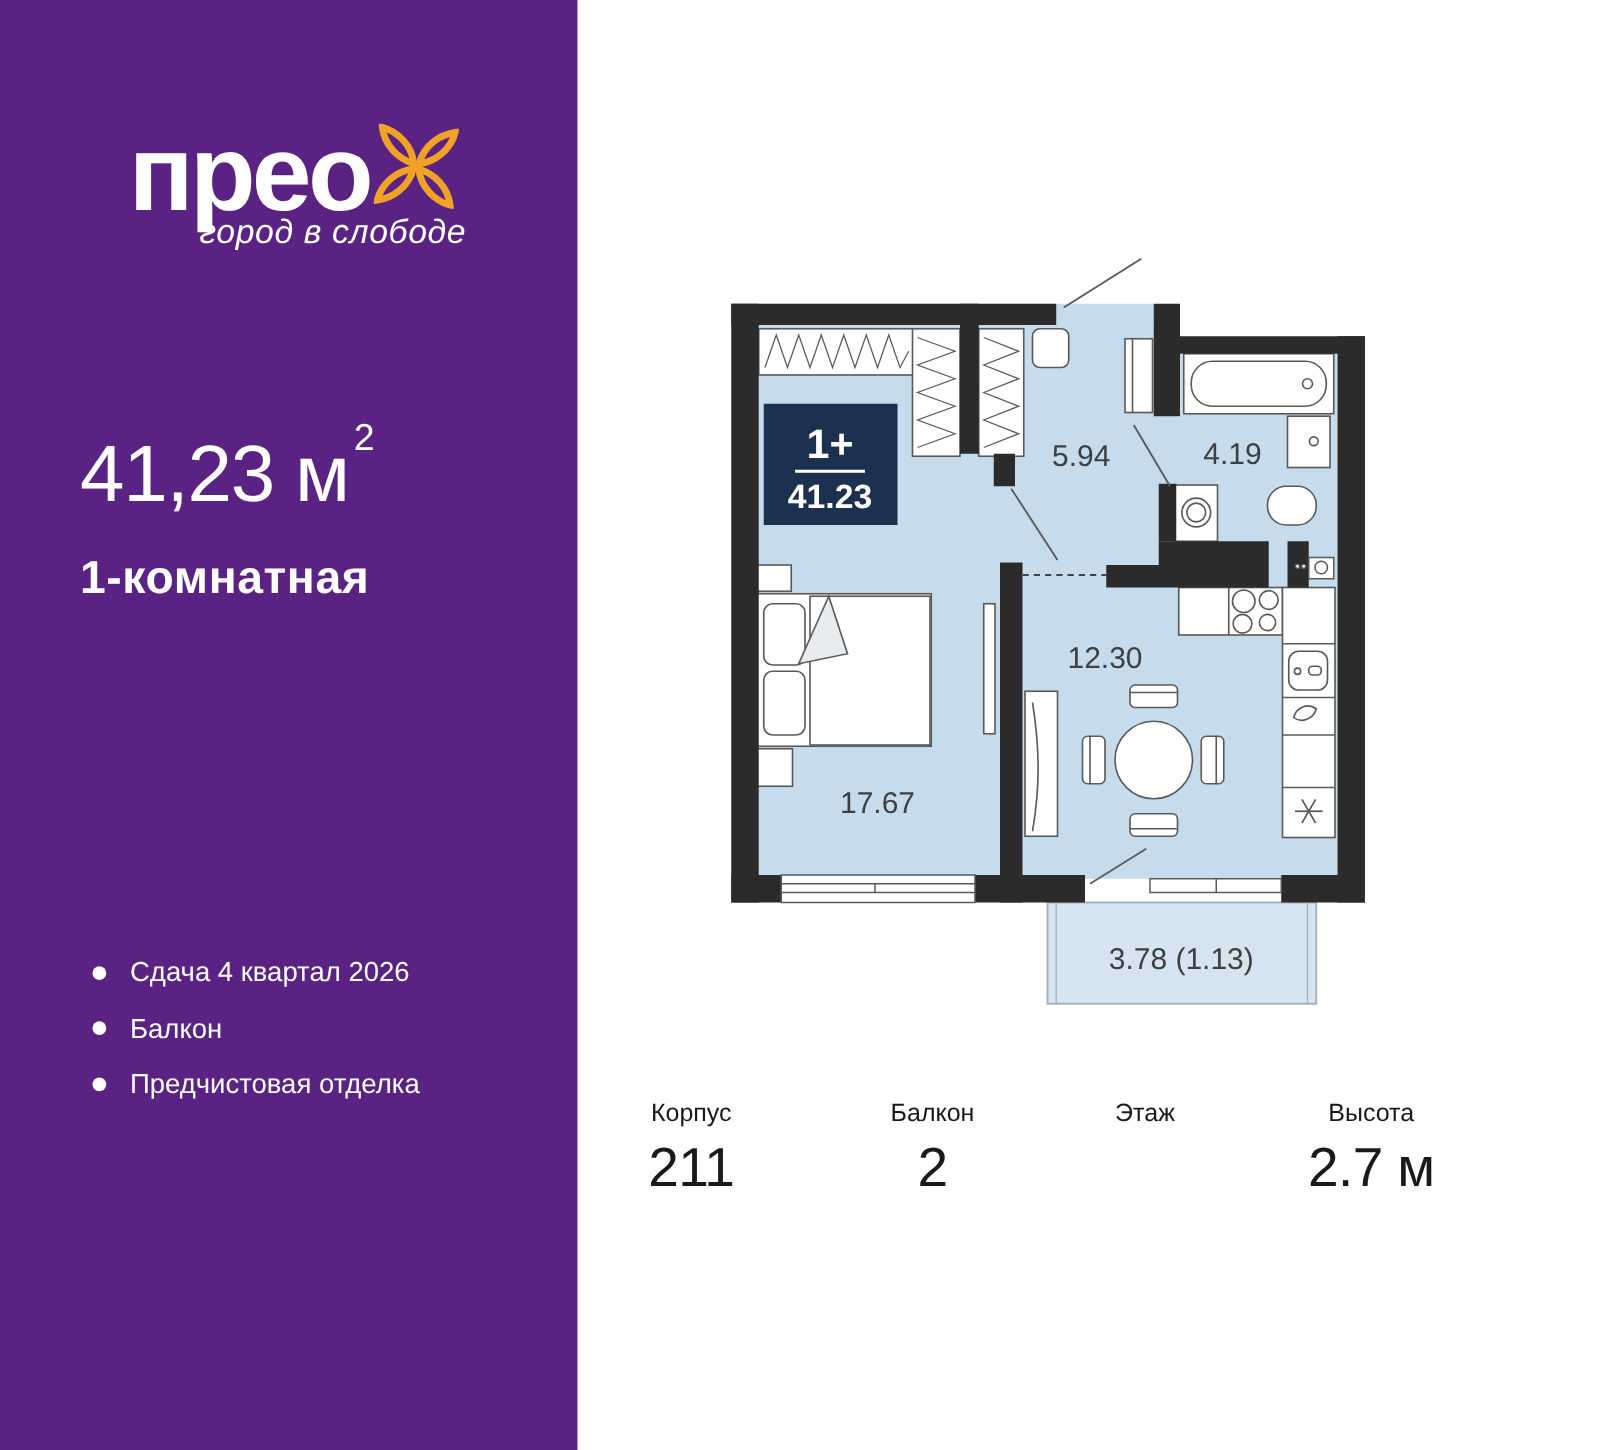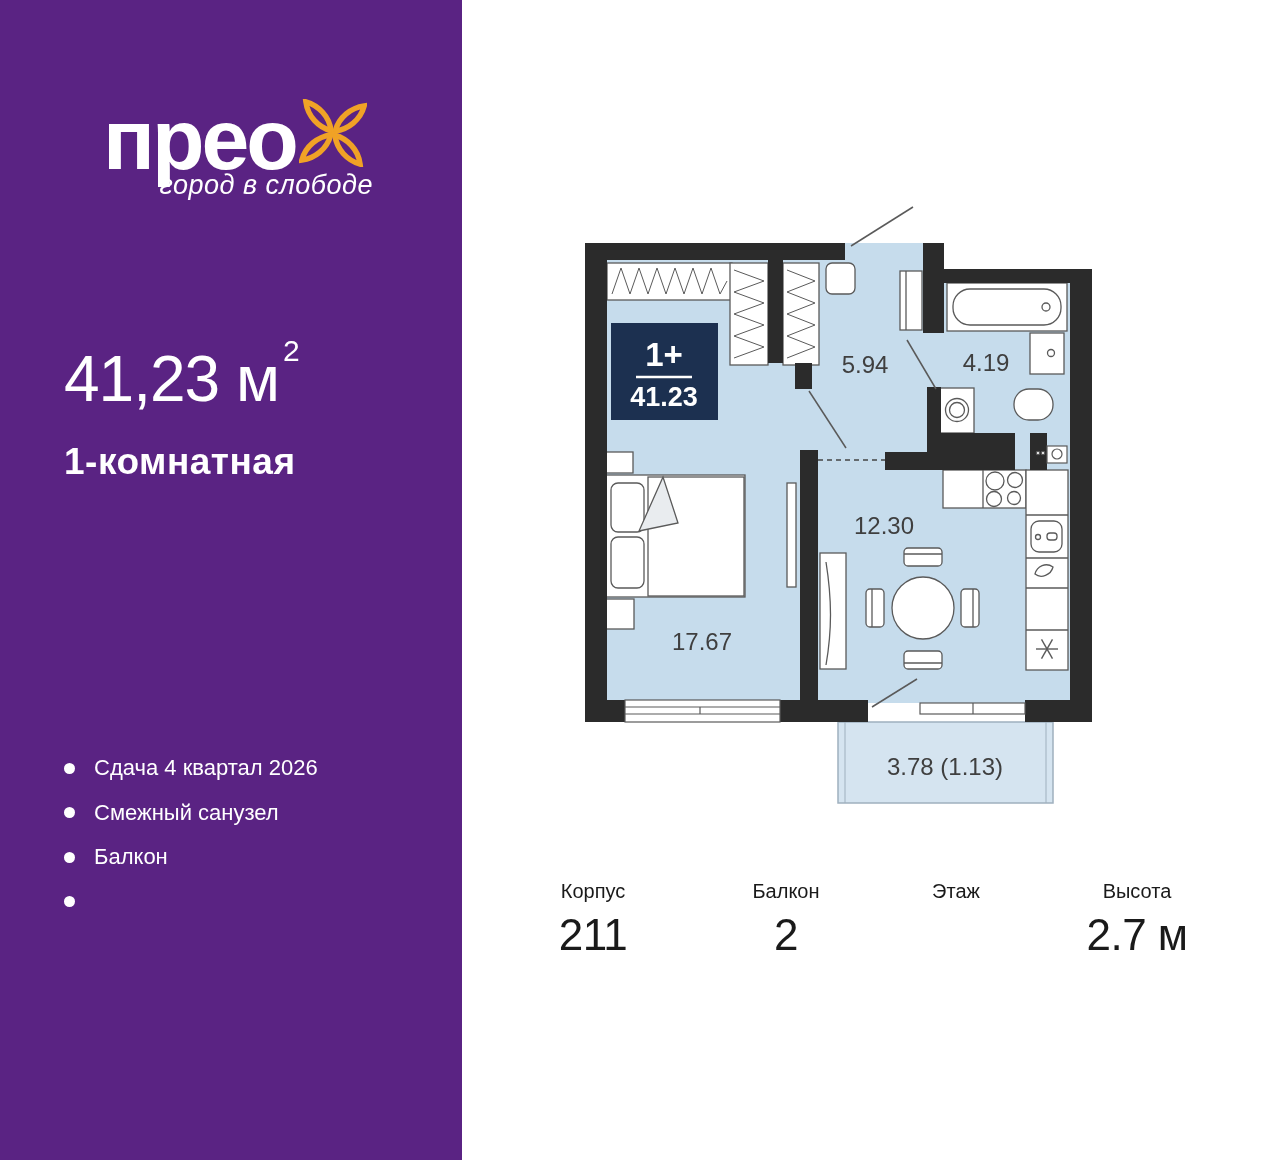--- a/index.html
+++ b/index.html
@@ -12,35 +12,35 @@
   .logo-text{left:64px;top:96px;font-size:86px;font-weight:bold;color:#fff;
              letter-spacing:-3px;line-height:86px;margin-left:39px;}
   .logo-flower{left:299px;top:99px;width:68px;height:68px;}
   .tagline{left:69px;top:170px;width:304px;text-align:right;color:#fff;
            font-size:27px;font-style:italic;letter-spacing:0.5px;}
   .area-line{left:64px;top:342px;color:#fff;font-size:64px;font-weight:normal;
              letter-spacing:-1px;}
   .area-line sup{font-size:30px;vertical-align:top;position:relative;top:-8px;left:4px;}
   .rooms-title{left:64px;top:441px;color:#fff;font-size:37px;font-weight:bold;
                letter-spacing:0.5px;}
-  .features{left:64px;top:746px;list-style:none;margin:0;padding:0;}
+  .features{left:64px;top:746px;list-style:none;margin:10px;padding:0;}
   .features li{display:flex;align-items:center;height:44.5px;color:#fff;font-size:22px;}
   .features .dot{width:11px;height:11px;border-radius:50%;background:#fff;
                  margin-right:19px;flex:0 0 auto;}
 
   
   .plan-wrap{left:580px;top:200px;width:520px;height:620px;}
   svg text{font-family:"Liberation Sans",sans-serif;fill:#3F3F3F;}
   .room-label{font-size:24px;}
   .balcony-label{font-size:24px;}
   .badge-top{font-size:33px;font-weight:bold;fill:#fff;}
   .badge-bottom{font-size:27px;font-weight:bold;fill:#fff;}
 
   
-  .detail-col{top:880px;transform:translateX(-50%);text-align:center;color:#1a1a1a;margin-left:40px;}
+  .detail-col{top:880px;transform:translateX(-50%);text-align:center;color:#1a1a1a;}
   .detail-label{font-size:20px;margin-bottom:7px;}
   .detail-value{font-size:44px;letter-spacing:-0.5px;}
   .col-building{left:553px;} .col-section{left:746px;}
   .col-floor{left:916px;}   .col-height{left:1097px;}
 </style>
 </head>
 <body>
 
 <div class="abs sidebar"></div>
 
@@ -61,28 +61,25 @@
 
 <div class="abs rooms-title">1-комнатная</div>
 
 <ul class="abs features">
   <li>
       <span class="dot"></span>
       <span>Сдача 4 квартал 2026</span>
     </li>
   <li>
       <span class="dot"></span>
-      <span>Смежный санузел</span>
-    </li>
-  <li>
-      <span class="dot"></span>
       <span>Балкон</span>
     </li>
   <li>
       <span class="dot"></span>
+      <span>Предчистовая отделка</span>
     </li>
 </ul>
 
 <svg class="abs plan-wrap" viewBox="580 200 520 620">
 
   <g>
     <rect x="607" y="260" width="337" height="443" fill="#C6DCEC"></rect>
     <rect x="944" y="283" width="126" height="420" fill="#C6DCEC"></rect>
     <rect x="845" y="243" width="78" height="17" fill="#C6DCEC"></rect>
   </g>

